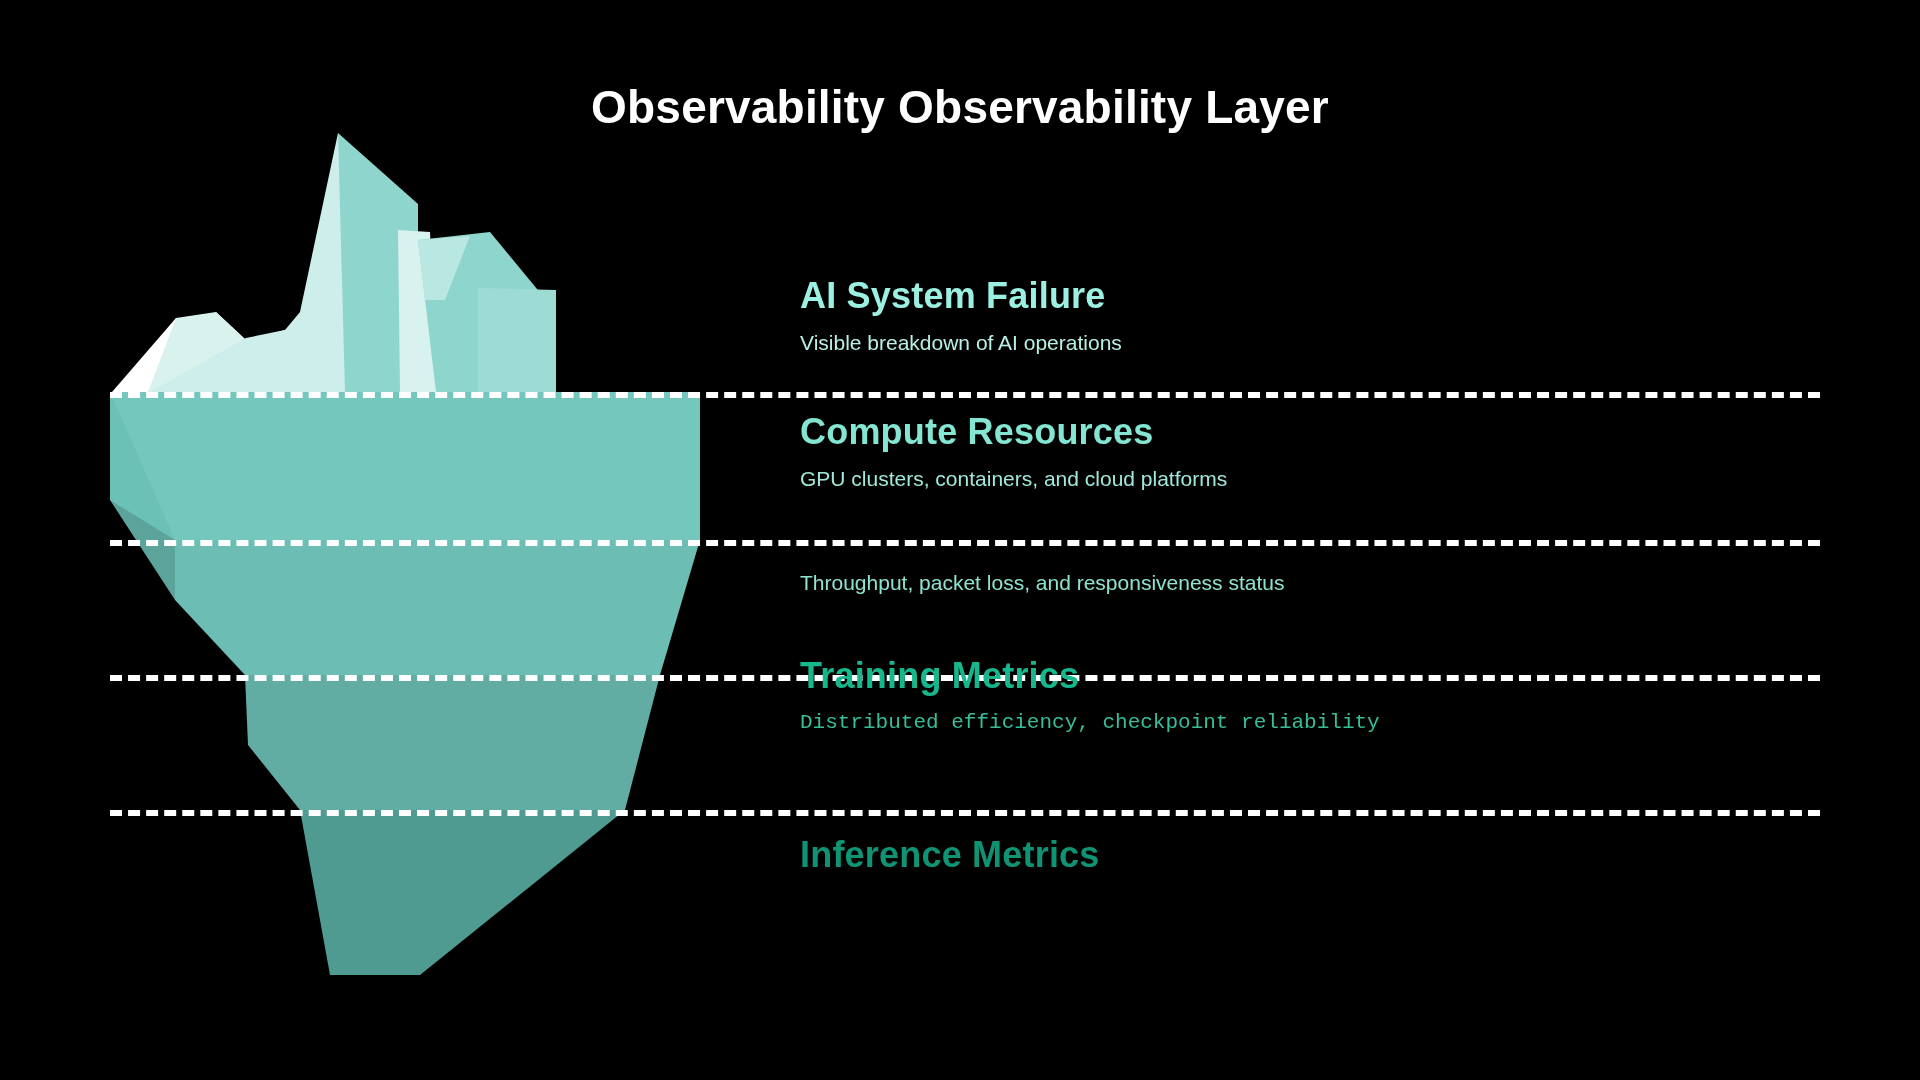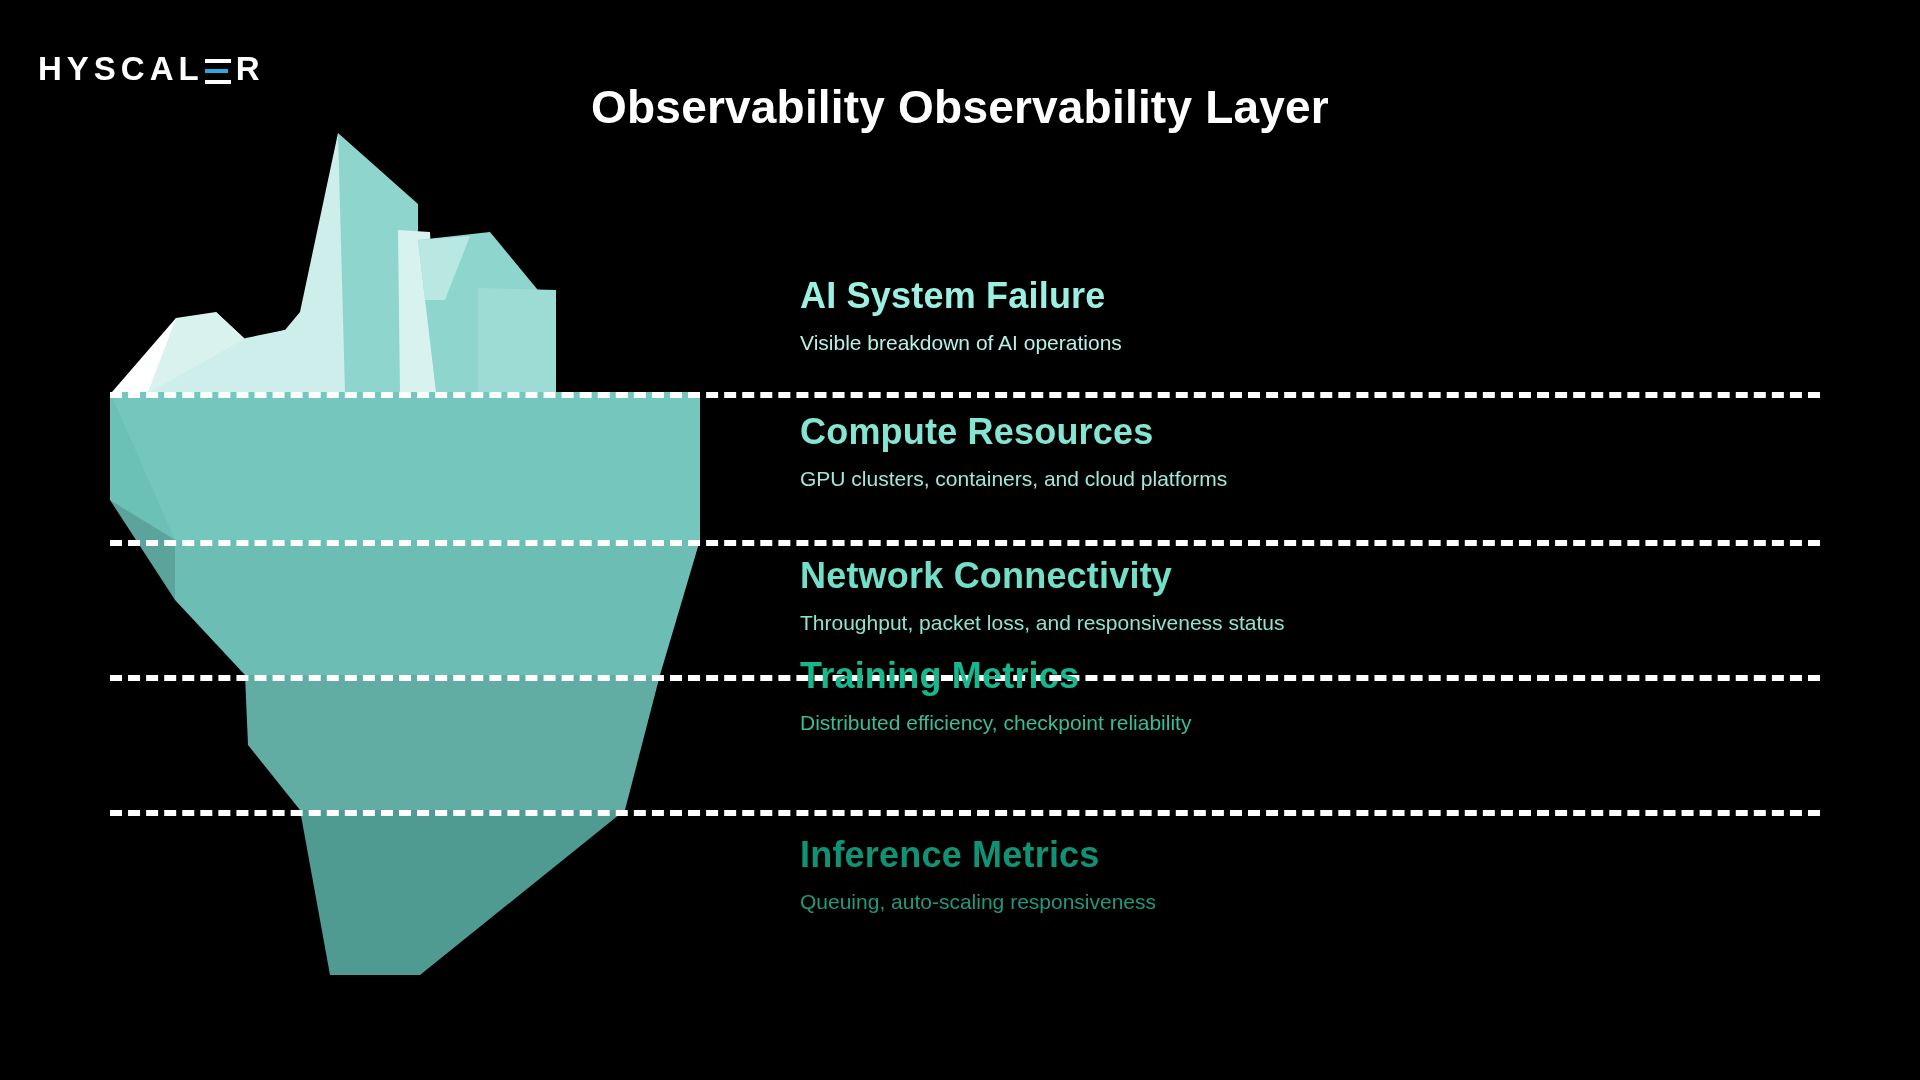--- a/index.html
+++ b/index.html
@@ -89,29 +89,20 @@
     font-weight:400;
     line-height:1.2;
     white-space:nowrap;
   }
 </style>
 </head>
 <body>
 
 <div class="slide">
 
-  <div class="logo">
-    <span class="logo-text">HYSCAL</span>
-    <span class="logo-e">
-      <i></i>
-      <i class="mid"></i>
-      <i></i>
-    </span>
-    <span class="logo-text">R</span>
-  </div>
 
   <h1 class="title">Observability Observability Layer</h1>
 
   <svg class="berg" viewBox="0 0 1920 1080" width="1920" height="1080" preserveAspectRatio="none">
 
     <path d="M 110,392 L 700,392 L 700,540 L 175,540 L 110,500 Z" fill="#74c7bd"></path>
 
     <path d="M 175,540 L 700,540 L 660,675 L 245,675 L 175,600 Z" fill="#6cbdb3"></path>
 
     <path d="M 245,675 L 660,675 L 625,810 L 300,810 L 248,745 Z" fill="#61ada4"></path>
@@ -147,27 +138,25 @@
     <div class="head" style="color:#9cf0e2;">AI System Failure</div>
     <div class="sub" style="color:#b7f0e6;">Visible breakdown of AI operations</div>
   </div>
 
   <div class="row" style="top:412px;">
     <div class="head" style="color:#83e5d2;">Compute Resources</div>
     <div class="sub" style="color:#9fe8db;">GPU clusters, containers, and cloud platforms</div>
   </div>
 
   <div class="row" style="top:556px;">
-    <div class="head" style="color:#72dfc9;">Network Connectivity</div>
     <div class="sub" style="color:#8fe2d0;">Throughput, packet loss, and responsiveness status</div>
   </div>
 
   <div class="row" style="top:656px;">
     <div class="head" style="color:#16b78c;">Training Metrics</div>
-    <div class="sub" style="color:#37bd99;">Distributed efficiency, checkpoint reliability</div>
+    <div class="sub" style="color:#37bd99;font-family:Liberation Mono, monospace;">Distributed efficiency, checkpoint reliability</div>
   </div>
 
   <div class="row" style="top:835px;">
     <div class="head" style="color:#0f9374;">Inference Metrics</div>
-    <div class="sub" style="color:#21977e;">Queuing, auto-scaling responsiveness</div>
   </div>
 
 </div>
 
 </body></html>

